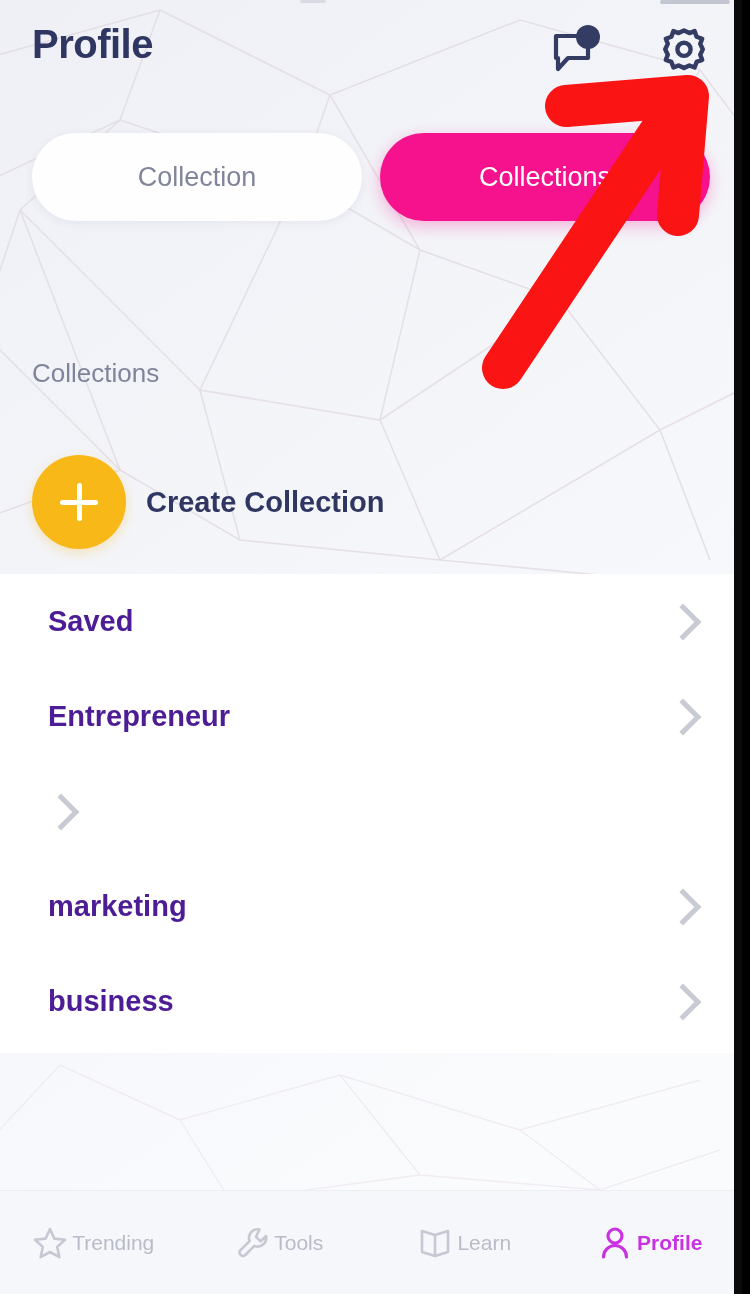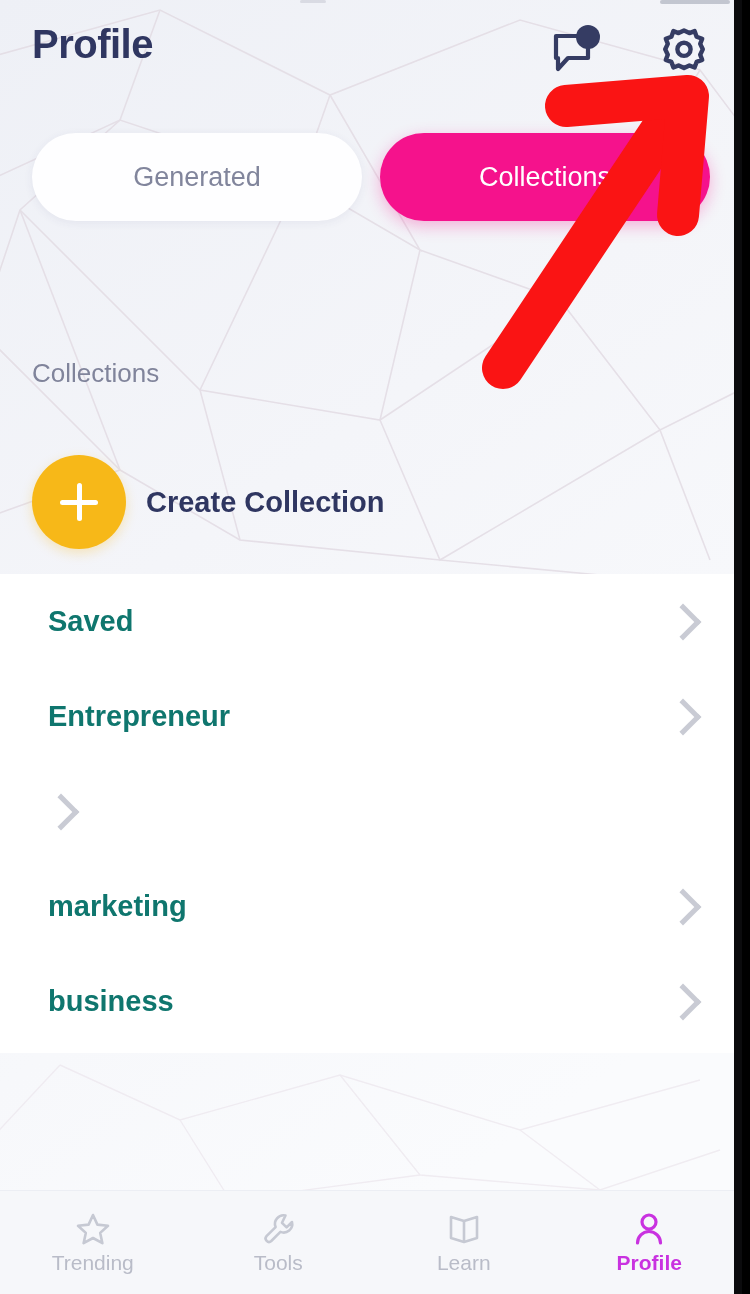--- a/index.html
+++ b/index.html
@@ -128,41 +128,41 @@
   }
   .list-row {
     height:95px;
     display:flex; align-items:center;
     justify-content:space-between;
     padding:0 34px 0 48px;
     cursor:pointer;
   }
   .list-row .row-label {
     font-size:29px; font-weight:bold;
-    color:#0f766e;
+    color:#4c1d95;
   }
   .chev {
     width:26px; height:26px;
     border-top:5px solid #c9cbd4;
     border-right:5px solid #c9cbd4;
     transform:rotate(45deg);
     margin-right:12px;
   }
 
   
   #bottom-nav {
     position:absolute; left:0; bottom:0;
     width:742px; height:104px;
     background:#f6f7fa;
     display:flex; z-index:20;
     border-top:1px solid #eceef4;
   }
   .nav-item {
     flex:1;
-    display:flex; flex-direction:column;
+    display:flex; flex-direction:row;
     align-items:center; justify-content:center;
     gap:3px; cursor:pointer;
   }
   .nav-label { font-size:21px; color:#b9bcc8; }
   .nav-item.active .nav-label { color:#c932e0; font-weight:bold; }
 
   
   #annotation-arrow {
     position:absolute; left:0; top:0;
     width:742px; height:1294px;
@@ -234,21 +234,21 @@
                    -5.4-2.6 -5.2 2.0 -2.0-5.6 -5.6-2.0 2.0-5.2 -2.6-5.4
                    2.6-5.4 -2.0-5.2 5.6-2.0 2.0-5.6 5.2 2.0 Z"></path>
           <circle cx="27" cy="24.3" r="6.6"></circle>
         </g>
       </svg>
     </div>
   </div>
 
   <div id="tabs">
     <div class="tab inactive">
-      <span>Generated</span>
+      <span>Collection</span>
     </div>
     <div class="tab active">
       <span>Collections</span>
     </div>
   </div>
 
   <div id="section-label">Collections</div>
 
   <div id="create-row">
     <div id="create-plus-circle">

